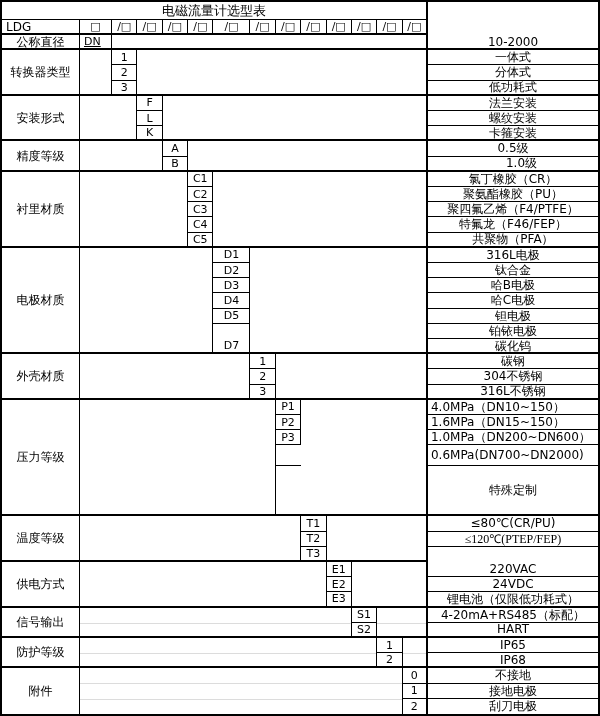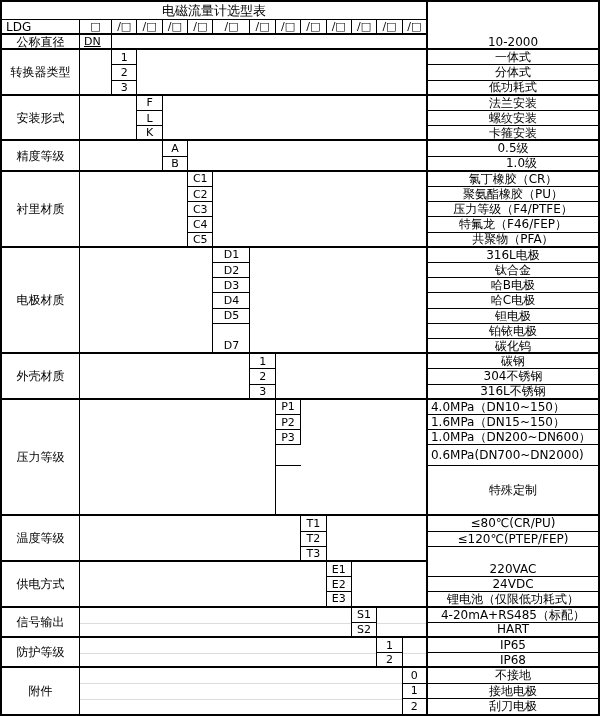--- a/index.html
+++ b/index.html
@@ -88,21 +88,21 @@
     <div class="cell code catEnd" style="grid-area: 11 / 5 / 12 / 6;">B</div>
     <div class="cell value noR catEnd" style="grid-area: 11 / 15 / 12 / 16; padding-left: 17px;">1.0级</div>
     <div class="cell merge vR2 catEnd" style="grid-area: 10 / 6 / 12 / 15;"></div>
     <div class="cell label catEnd" style="grid-area: 12 / 1 / 17 / 2; text-align: center;">衬里材质</div>
     <div class="cell merge catEnd" style="grid-area: 12 / 2 / 17 / 6;"></div>
     <div class="cell code" style="grid-area: 12 / 6 / 13 / 7;">C1</div>
     <div class="cell value noR" style="grid-area: 12 / 15 / 13 / 16;">氯丁橡胶（CR）</div>
     <div class="cell code" style="grid-area: 13 / 6 / 14 / 7;">C2</div>
     <div class="cell value noR" style="grid-area: 13 / 15 / 14 / 16;">聚氨酯橡胶（PU）</div>
     <div class="cell code" style="grid-area: 14 / 6 / 15 / 7;">C3</div>
-    <div class="cell value noR" style="grid-area: 14 / 15 / 15 / 16;">压力等级（F4/PTFE）</div>
+    <div class="cell value noR" style="grid-area: 14 / 15 / 15 / 16;">聚四氟乙烯（F4/PTFE）</div>
     <div class="cell code" style="grid-area: 15 / 6 / 16 / 7;">C4</div>
     <div class="cell value noR" style="grid-area: 15 / 15 / 16 / 16;">特氟龙（F46/FEP）</div>
     <div class="cell code catEnd" style="grid-area: 16 / 6 / 17 / 7;">C5</div>
     <div class="cell value noR catEnd" style="grid-area: 16 / 15 / 17 / 16;">共聚物（PFA）</div>
     <div class="cell merge vR2 catEnd" style="grid-area: 12 / 7 / 17 / 15;"></div>
     <div class="cell label catEnd" style="grid-area: 17 / 1 / 24 / 2;">电极材质</div>
     <div class="cell merge catEnd" style="grid-area: 17 / 2 / 24 / 7;"></div>
     <div class="cell code" style="grid-area: 17 / 7 / 18 / 8;">D1</div>
     <div class="cell value noR" style="grid-area: 17 / 15 / 18 / 16;">316L电极</div>
     <div class="cell code" style="grid-area: 18 / 7 / 19 / 8;">D2</div>
@@ -138,21 +138,21 @@
     <div class="cell code" style="grid-area: 30 / 9 / 31 / 10; margin-top: 20px;">P4</div>
     <div class="cell value noR aleft" style="grid-area: 30 / 15 / 31 / 16;">0.6MPa(DN700~DN2000)</div>
     <div class="cell code catEnd" style="grid-area: 31 / 9 / 32 / 10; margin-top: 48px;">Pn</div>
     <div class="cell value noR catEnd" style="grid-area: 31 / 15 / 32 / 16;">特殊定制</div>
     <div class="cell merge vR2 catEnd" style="grid-area: 27 / 10 / 32 / 15;"></div>
     <div class="cell label catEnd" style="grid-area: 32 / 1 / 35 / 2;">温度等级</div>
     <div class="cell merge catEnd" style="grid-area: 32 / 2 / 35 / 10;"></div>
     <div class="cell code" style="grid-area: 32 / 10 / 33 / 11;">T1</div>
     <div class="cell value noR" style="grid-area: 32 / 15 / 33 / 16;">≤80℃(CR/PU)</div>
     <div class="cell code" style="grid-area: 33 / 10 / 34 / 11;">T2</div>
-    <div class="cell value noR" style="grid-area: 33 / 15 / 34 / 16;">≤120℃(PTEP/FEP)</div>
+    <div class="cell value noR" style="grid-area: 33 / 15 / 34 / 16; font-family: Liberation Serif, serif;">≤120℃(PTEP/FEP)</div>
     <div class="cell code catEnd" style="grid-area: 34 / 10 / 35 / 11;">T3</div>
     <div class="cell merge vR2 catEnd" style="grid-area: 32 / 11 / 35 / 15;"></div>
     <div class="cell label catEnd" style="grid-area: 35 / 1 / 38 / 2;">供电方式</div>
     <div class="cell merge catEnd" style="grid-area: 35 / 2 / 38 / 11;"></div>
     <div class="cell code" style="grid-area: 35 / 11 / 36 / 12;">E1</div>
     <div class="cell value noR" style="grid-area: 35 / 15 / 36 / 16;">220VAC</div>
     <div class="cell code" style="grid-area: 36 / 11 / 37 / 12;">E2</div>
     <div class="cell value noR" style="grid-area: 36 / 15 / 37 / 16;">24VDC</div>
     <div class="cell code catEnd" style="grid-area: 37 / 11 / 38 / 12;">E3</div>
     <div class="cell value noR catEnd" style="grid-area: 37 / 15 / 38 / 16;">锂电池（仅限低功耗式）</div>

